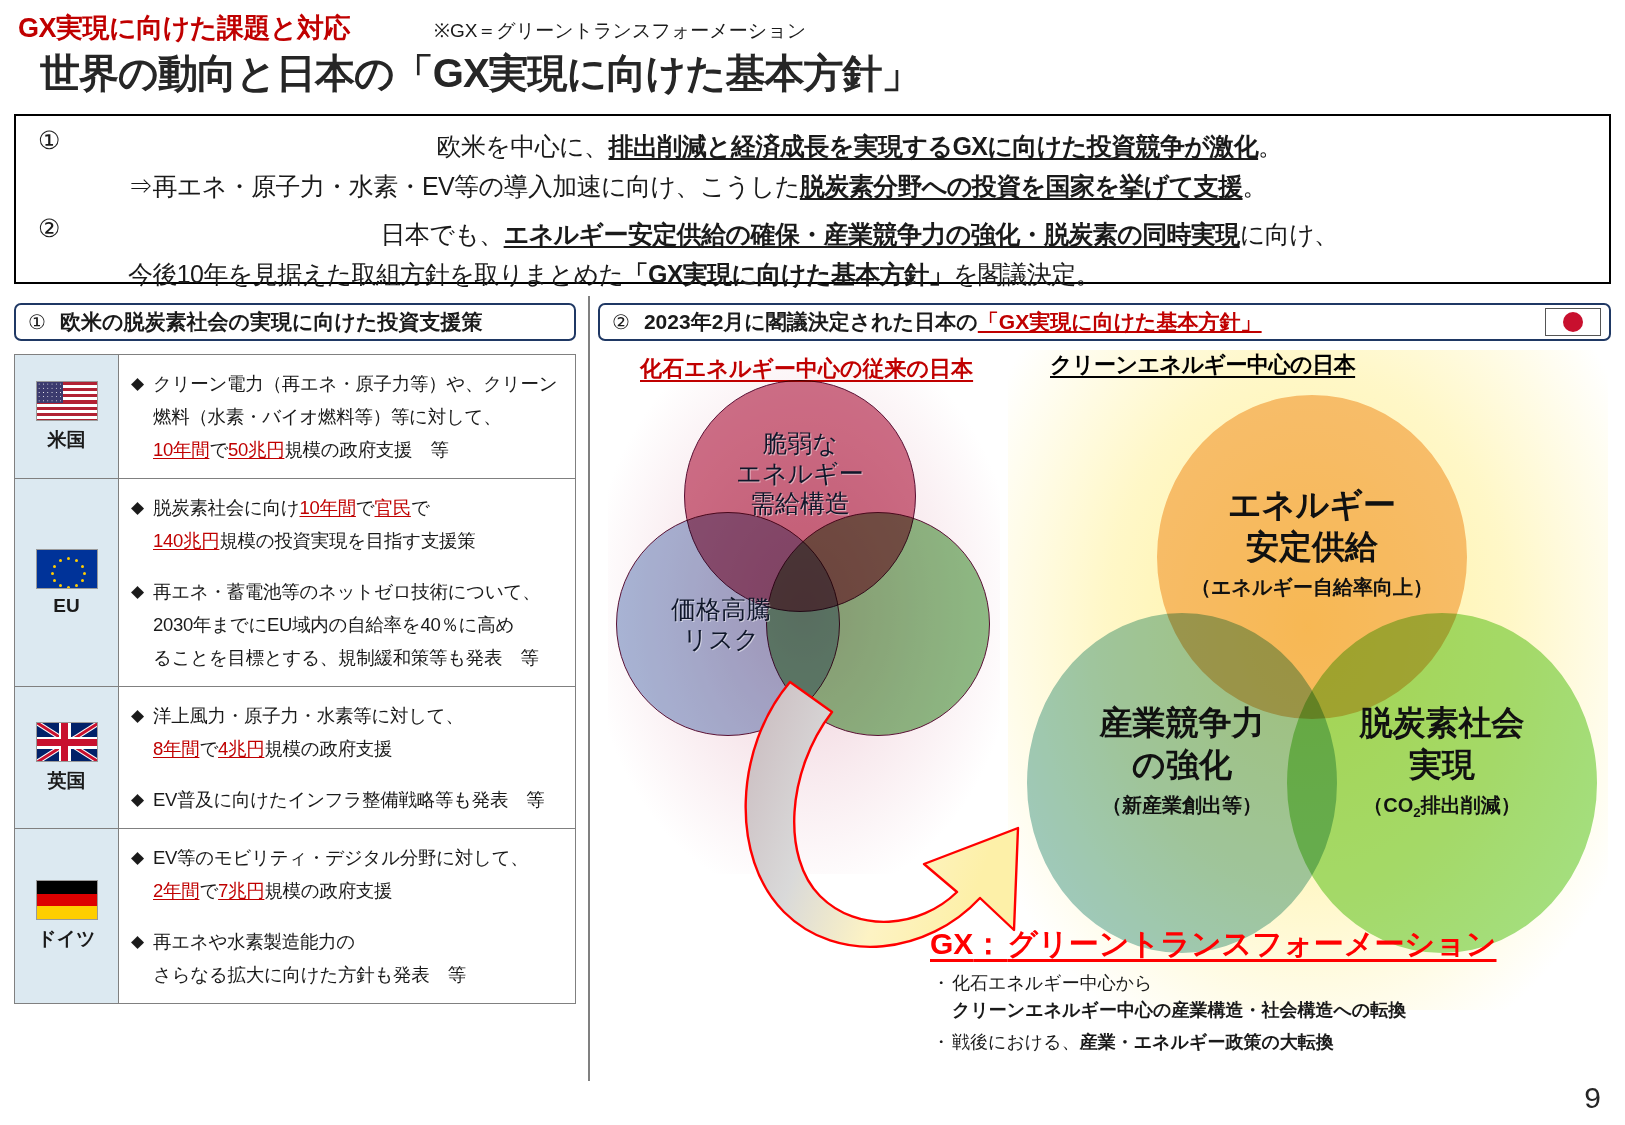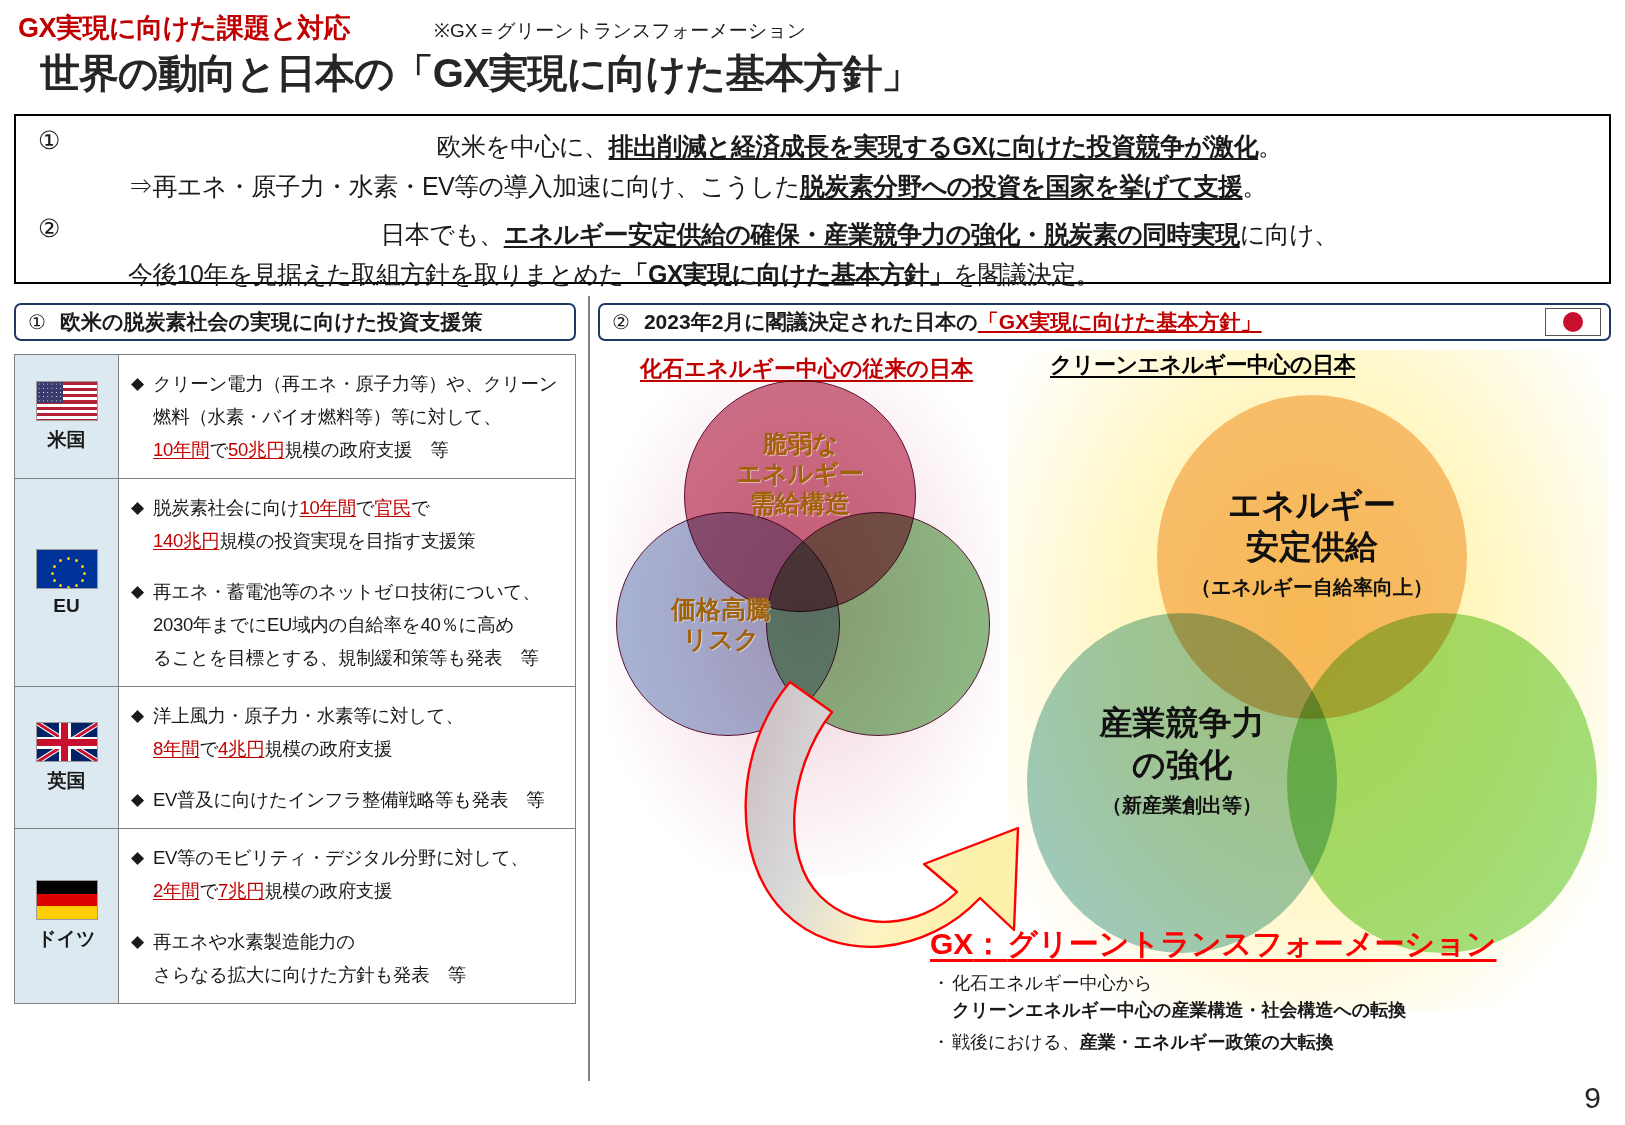--- a/index.html
+++ b/index.html
@@ -128,21 +128,21 @@
   
   #venn-old { position:absolute; left:0; top:26px; width:400px; height:500px; }
   #venn-old .circle { mix-blend-mode:multiply; border:1.5px solid #5b1136; }
   #vo-top  { left:86px;  top:6px;   width:232px; height:232px; background:#cf7189; }
   #vo-left { left:18px;  top:138px; width:224px; height:224px; background:#a9b8d8; }
   #vo-right{ left:168px; top:138px; width:224px; height:224px; background:#8fbe86; }
   .venn-txt { position:absolute; text-align:center; pointer-events:none; }
   #t-top  { left:86px;  top:54px;  width:232px; font-size:25px; line-height:30px; }
   #t-left { left:18px;  top:220px; width:210px; font-size:25px; line-height:30px; }
   #t-right{ left:182px; top:222px; width:200px; font-size:25px; line-height:30px; }
-  .venn-txt b { font-weight:bold; color:#a16207; text-shadow:1px 1px 0 rgba(255,255,255,.5); }
+  .venn-txt b { font-weight:normal; color:#0f172a; text-shadow:1px 1px 0 rgba(255,255,255,.5); }
   sub { font-size:0.66em; }
 
   
   #venn-new { position:absolute; left:408px; top:44px; width:604px; height:570px; }
   #venn-new .el { position:absolute; border-radius:50%; border:3px solid #ffffff; mix-blend-mode:multiply; }
   #vn-top  { left:148px; top:0px;   width:316px; height:330px; background:#f7c389; }
   #vn-left { left:18px;  top:218px; width:316px; height:346px; background:#9fcbc4; }
   #vn-right{ left:278px; top:218px; width:316px; height:346px; background:#a4e083; }
   #n-top  { position:absolute; left:148px; top:92px;  width:316px; text-align:center; }
   #n-left { position:absolute; left:18px;  top:310px; width:316px; text-align:center; }
@@ -356,20 +356,27 @@
     </div>
 
     <div id="n-left">
       <div class="n-main">
         <span>産業競争力</span><br>
         <span>の強化</span>
       </div>
       <div class="n-sub">（新産業創出等）</div>
     </div>
 
+    <div id="n-right">
+      <div class="n-main">
+        <span>脱炭素社会</span><br>
+        <span>実現</span>
+      </div>
+      <div class="n-sub"><span>（CO</span><sub>2</sub><span>排出削減）</span></div>
+    </div>
   </div>
 
   <svg id="arrow-svg" viewBox="0 0 420 300">
     <defs>
       <linearGradient id="arrGrad" x1="0" y1="0" x2="1" y2="0.35">
         <stop offset="0%" stop-color="#c9b9bd"></stop>
         <stop offset="38%" stop-color="#d9d9d9"></stop>
         <stop offset="70%" stop-color="#fdf3c4"></stop>
         <stop offset="100%" stop-color="#fdf0a8"></stop>
       </linearGradient>

